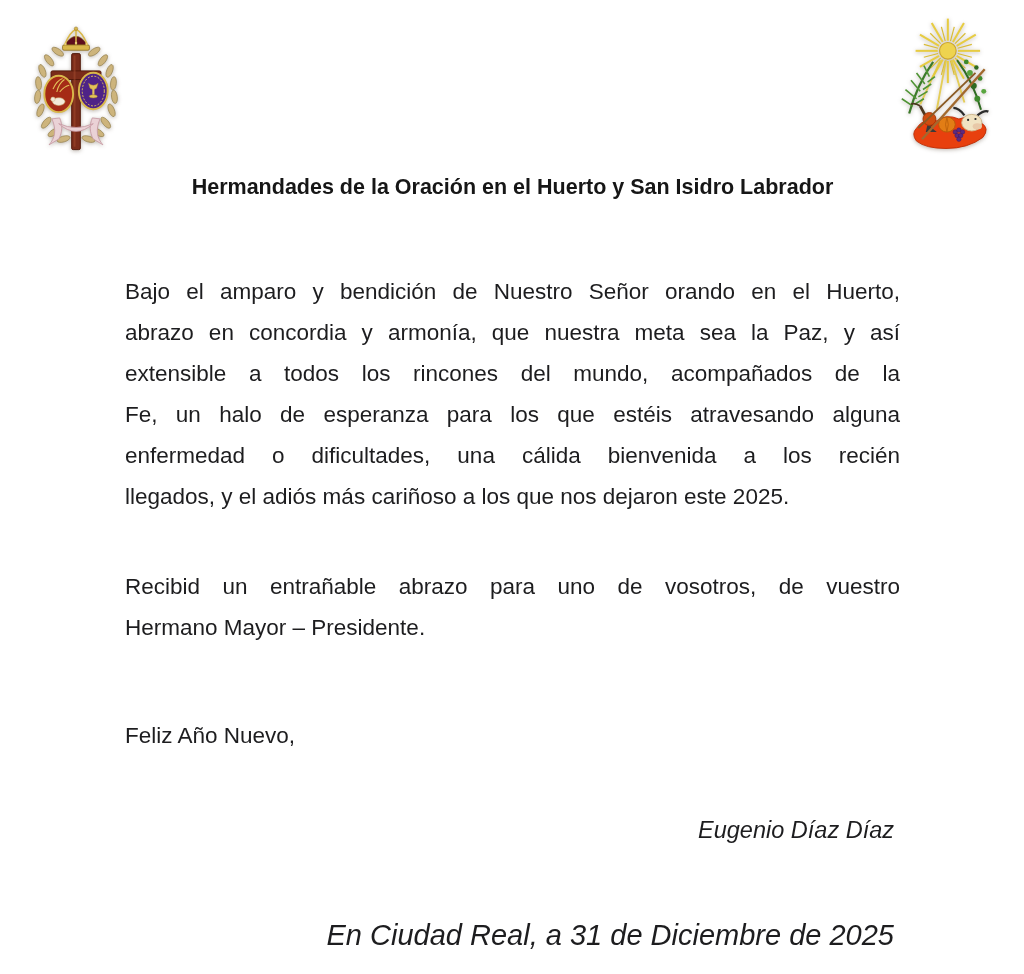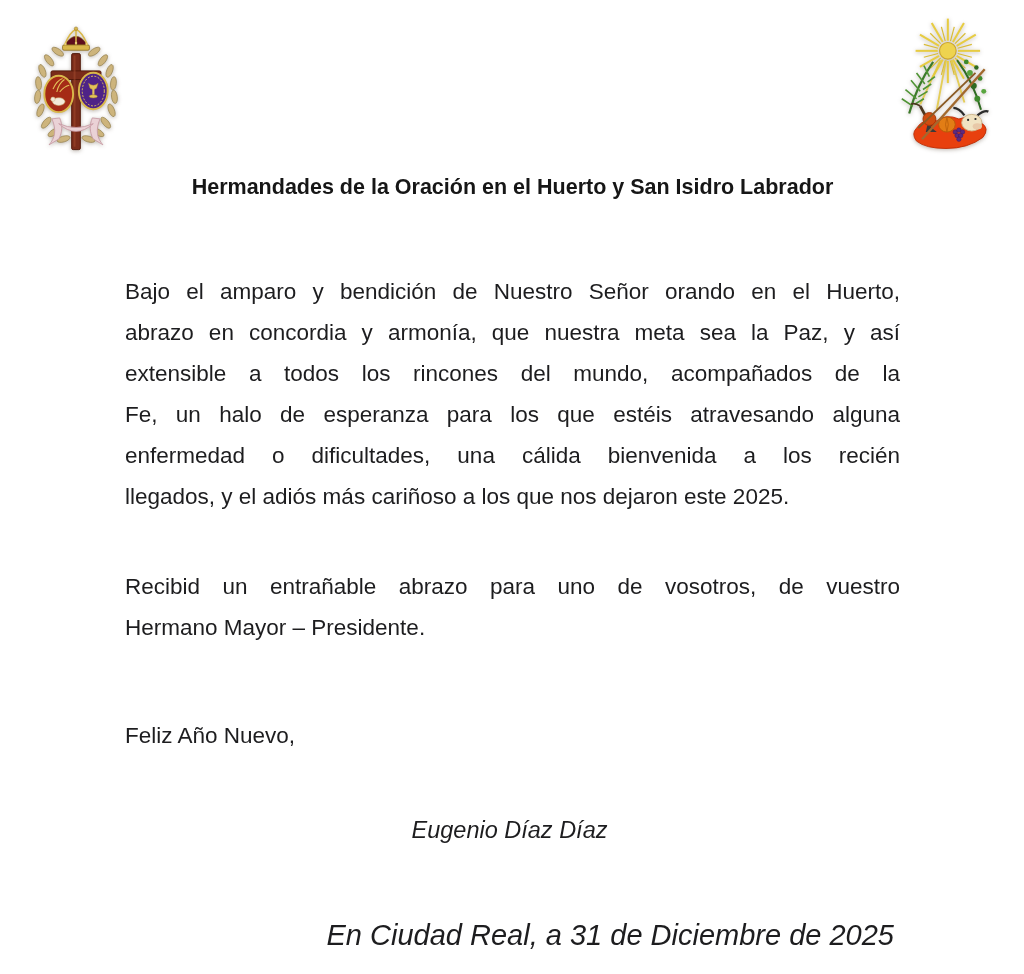--- a/index.html
+++ b/index.html
@@ -41,21 +41,21 @@
   .jline.last { text-align-last: left; }
   .greeting {
     position: absolute;
     left: 125px; top: 707px; width: 775px;
     font-size: 22.5px; line-height: 41px; margin-top: 8px;
   }
   .signature {
     position: absolute;
     left: 125px; top: 815px; width: 775px;
     font-size: 23.5px; font-style: italic;
-    line-height: 30px; text-align: center;
+    line-height: 30px; text-align: right;
     padding-right: 6px; box-sizing: border-box;
   }
   .dateline {
     position: absolute;
     left: 125px; top: 920px; width: 775px;
     font-size: 29px; font-style: italic;
     line-height: 30px; text-align: right;
     padding-right: 6px; box-sizing: border-box;
   }
 </style>

